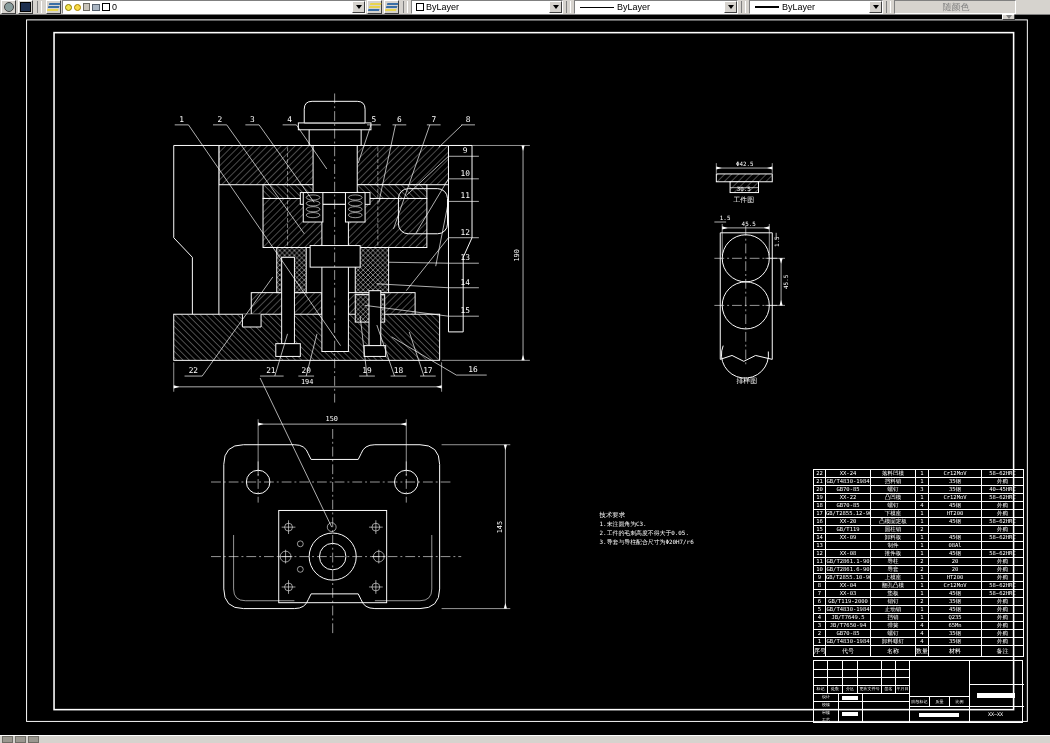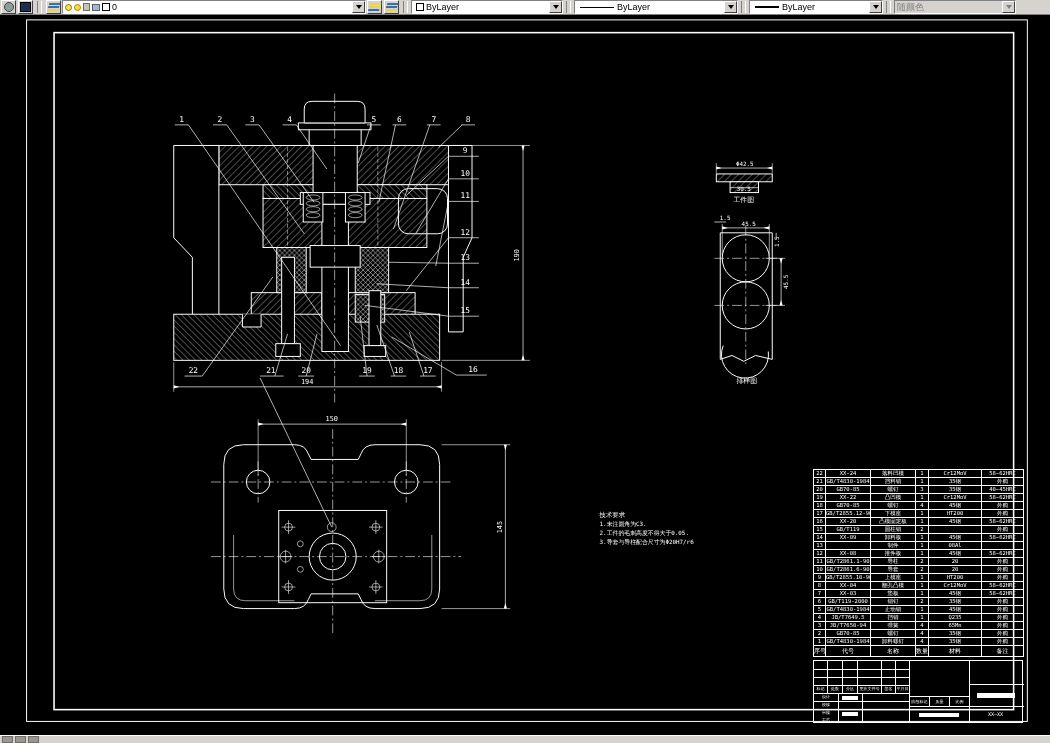--- a/index.html
+++ b/index.html
@@ -111,21 +111,21 @@
   <div class="sep"></div>
   <div class="combo" style="width:130px;">
     <span class="lineseg thick" style="width:24px;"></span>
     <span>ByLayer</span>
     <span class="grow"></span>
     <span class="drop">
         <span class="tri"></span>
       </span>
   </div>
   <div class="sep"></div>
-  <div class="combo dis" style="width:118px;">
+  <div class="combo dis" style="width:118px;flex-direction:column;">
     <span>随颜色</span>
     <span class="grow"></span>
     <span class="drop">
         <span class="tri"></span>
       </span>
   </div>
 </div>
 
 <svg class="canvas" width="1050" height="729" viewBox="0 14 1050 743">
   <defs>

